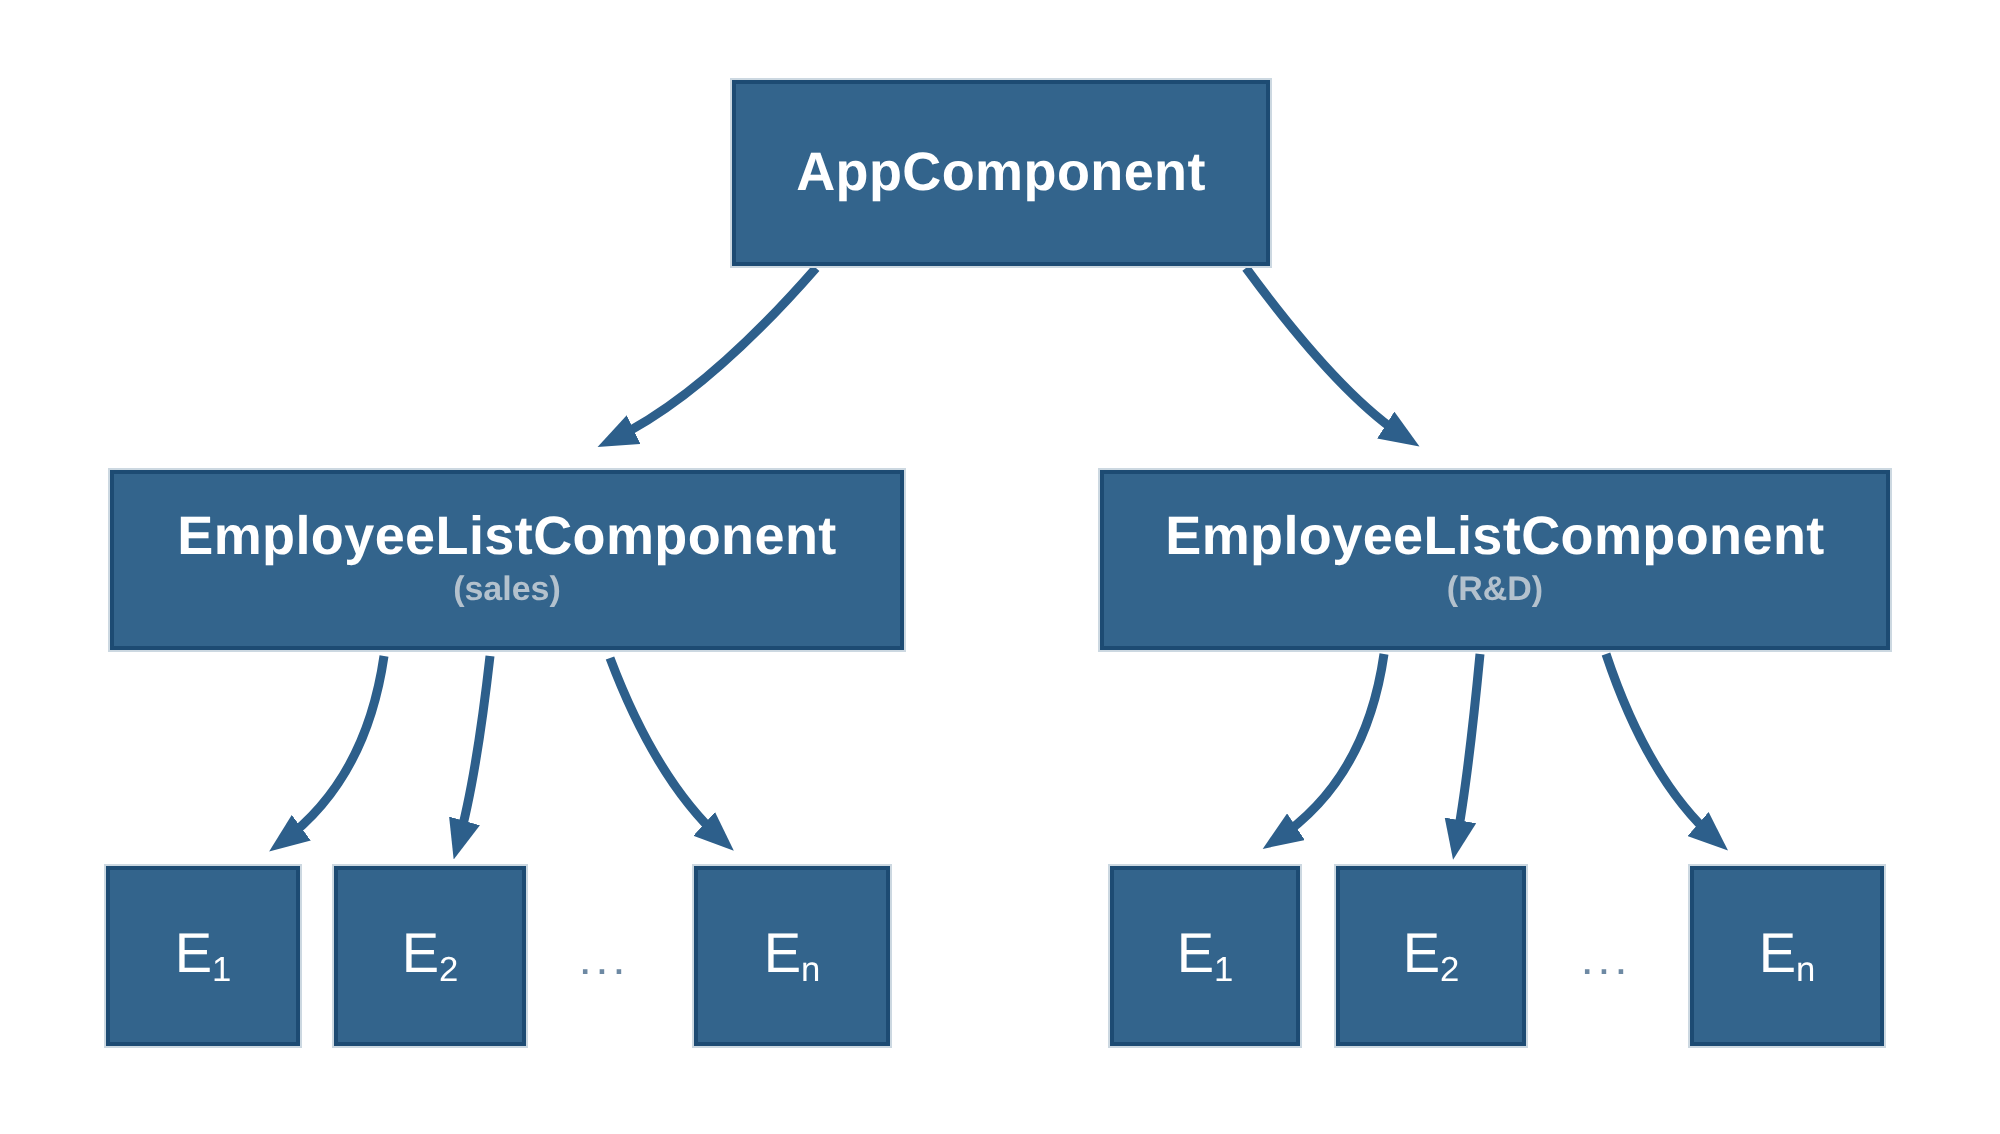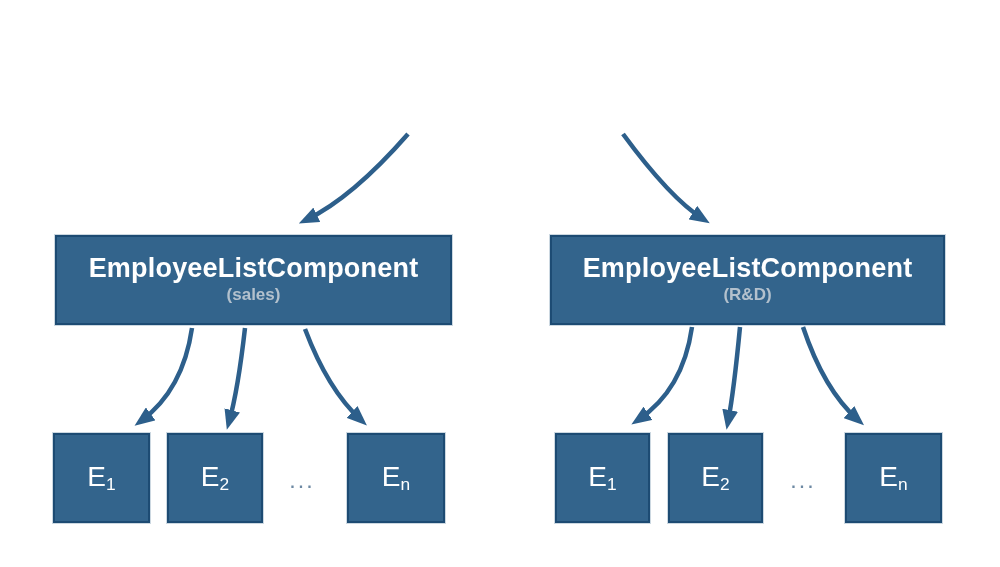--- a/index.html
+++ b/index.html
@@ -106,20 +106,23 @@
     <path d="M 408 134 Q 352 198 306 220" marker-end="url(#head)"></path>
     <path d="M 623 134 Q 670 198 703 219" marker-end="url(#head)"></path>
     <path d="M 192 328 Q 183 390 141 421" marker-end="url(#head)"></path>
     <path d="M 245 328 Q 238 390 229 422" marker-end="url(#head)"></path>
     <path d="M 305 329 Q 328 390 361 420" marker-end="url(#head)"></path>
     <path d="M 692 327 Q 683 390 638 420" marker-end="url(#head)"></path>
     <path d="M 740 327 Q 734 390 728 422" marker-end="url(#head)"></path>
     <path d="M 803 327 Q 824 390 858 420" marker-end="url(#head)"></path>
   </svg>
 
+  <div class="node" id="node-app">
+    <div class="node-title">AppComponent</div>
+  </div>
 
   <div class="node" id="node-sales">
     <div class="node-title">EmployeeListComponent</div>
     <div class="node-subtitle">(sales)</div>
   </div>
 
   <div class="node" id="node-rd">
     <div class="node-title">EmployeeListComponent</div>
     <div class="node-subtitle">(R&amp;D)</div>
   </div>

